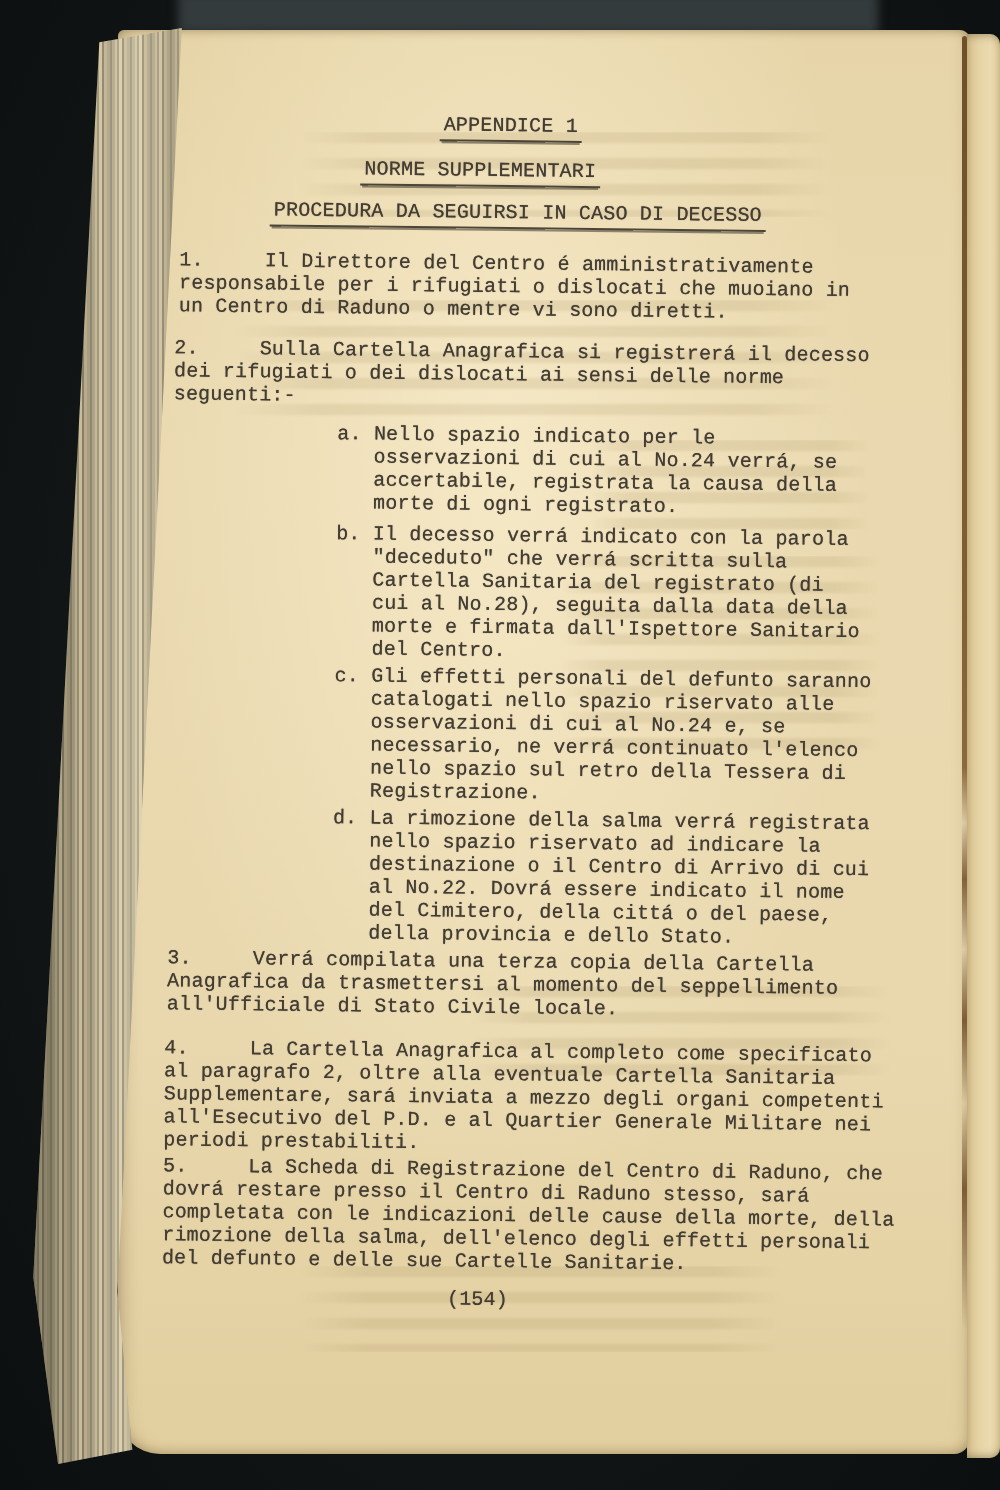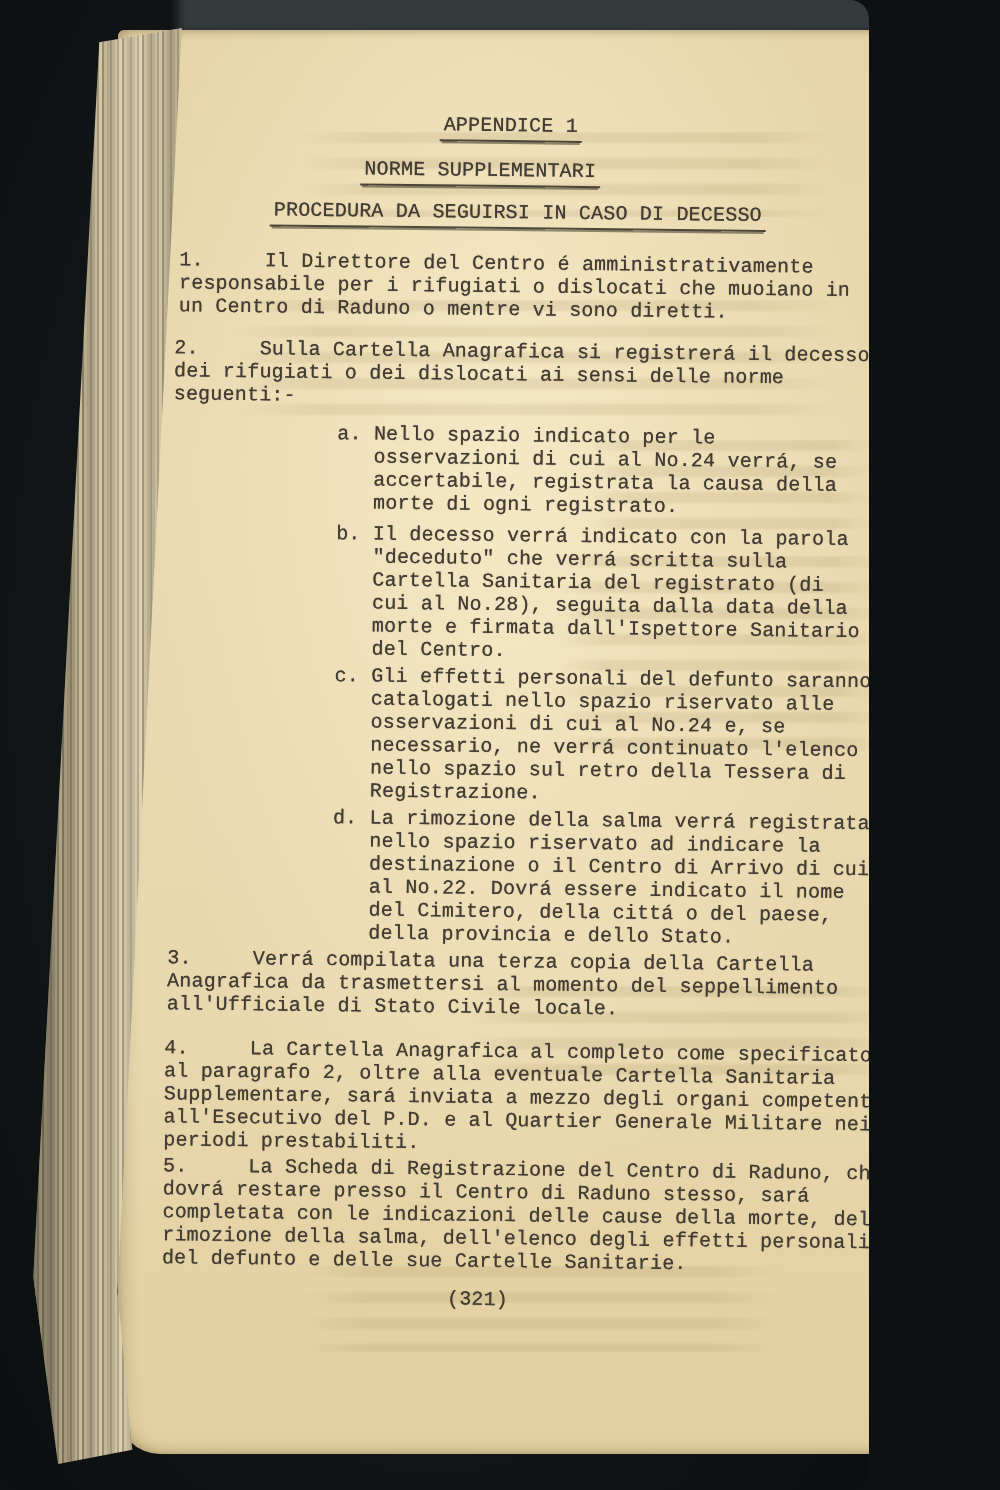--- a/index.html
+++ b/index.html
@@ -3,24 +3,23 @@
 <meta charset="utf-8">
 <style>
   html, body { margin: 0; padding: 0; }
   body {
     width: 1000px; height: 1490px;
     background: #0e1111;
     font-family: "Liberation Mono", "DejaVu Sans Mono", monospace;
     overflow: hidden;
   }
   .scene {
-    position: relative; width: 869px; height: 1490px;
+    position: relative; width: 1000px; height: 1490px;
     background: radial-gradient(ellipse at 50% 45%, #1c1f1f 0%, #131616 55%, #0c0f0f 100%);
     overflow: hidden;
-    border-radius: 19px;
   }
   
   .top-band {
     position: absolute; left: 178px; top: -8px; width: 700px; height: 42px;
     background: #343b3d;
     filter: blur(5px);
     z-index: 1;
   }
   
   .page {
@@ -185,16 +184,16 @@
 Supplementare, sará inviata a mezzo degli organi competenti
 all'Esecutivo del P.D. e al Quartier Generale Militare nei
 periodi prestabiliti.</pre>
     <pre class="p5">5.     La Scheda di Registrazione del Centro di Raduno, che
 dovrá restare presso il Centro di Raduno stesso, sará
 completata con le indicazioni delle cause della morte, della
 rimozione della salma, dell'elenco degli effetti personali
 del defunto e delle sue Cartelle Sanitarie.</pre>
 
     <div class="pn">
-      <span>(321)</span>
+      <span>(154)</span>
     </div>
   </div>
 </div>
 
 </body></html>

